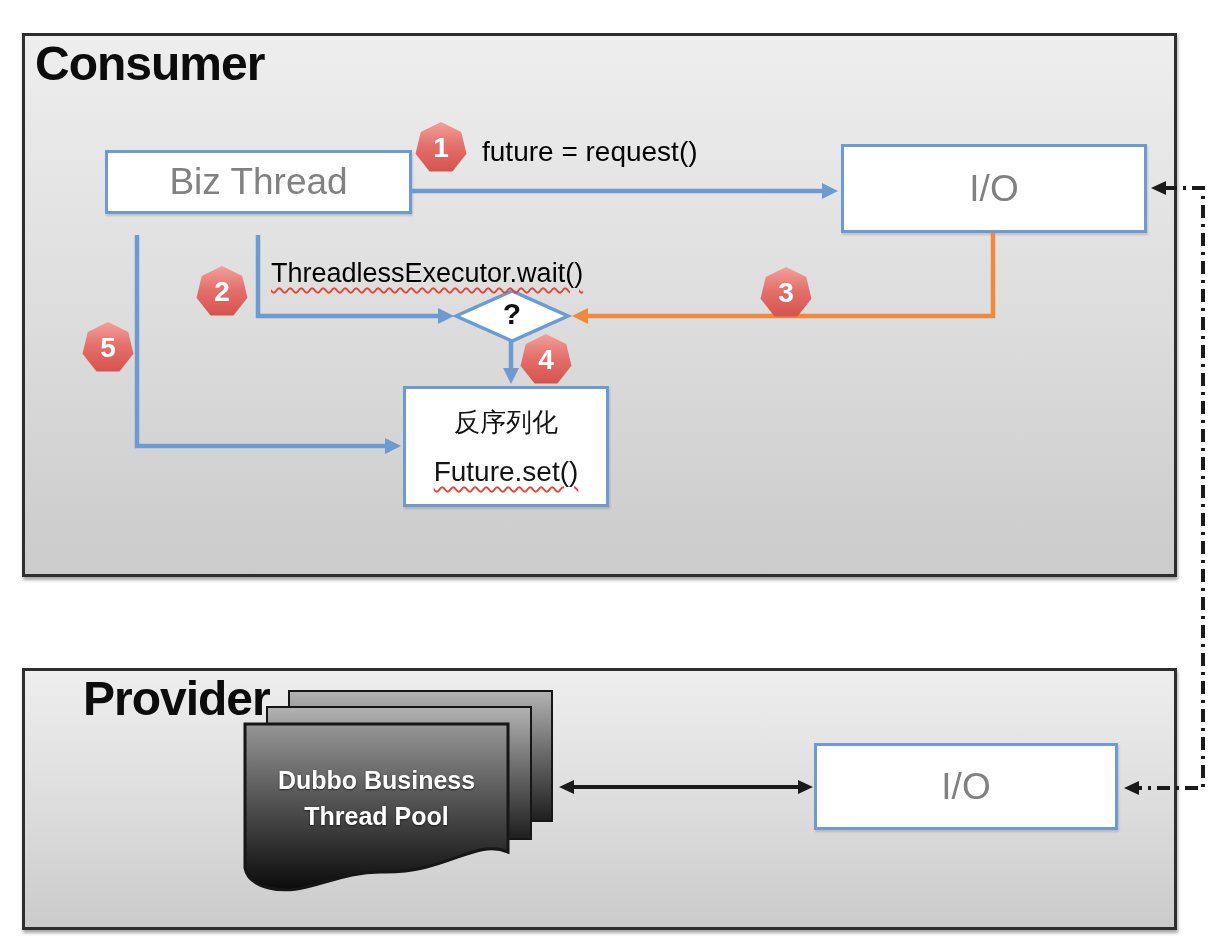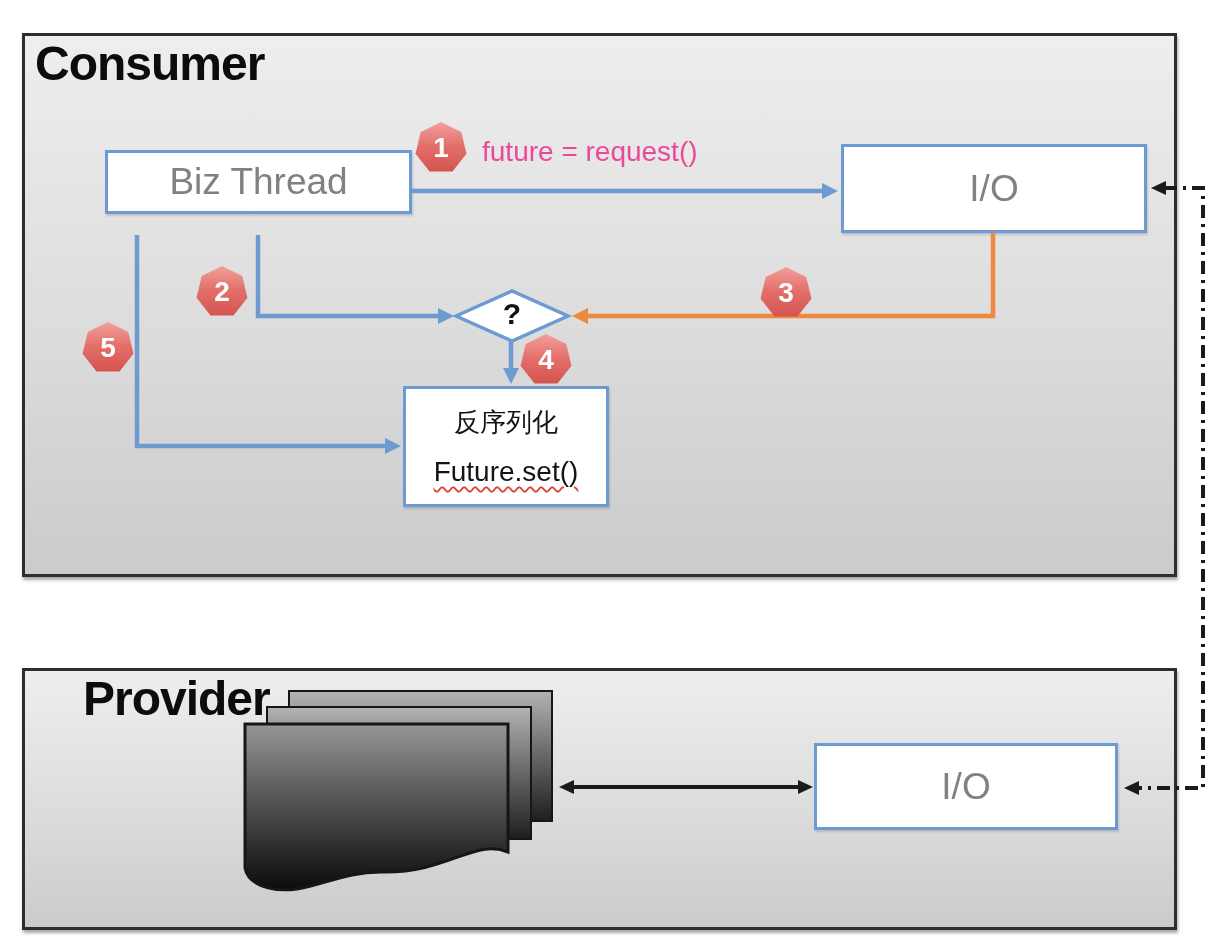--- a/index.html
+++ b/index.html
@@ -25,21 +25,21 @@
     box-shadow:1px 2px 2px rgba(0,0,0,0.15);
   }
   .node-label { color:#818181; font-size:37px; }
 
   .diamond-wrap { position:absolute; }
   .diamond-q {
     position:absolute; width:100%; text-align:center; top:4px;
     font-size:30px; font-weight:700; color:#111;
   }
 
-  .flow-label { position:absolute; color:#ec4899; white-space:nowrap; }
+  .flow-label { position:absolute; color:#000000; white-space:nowrap; }
   .squiggle {
     text-decoration:underline; text-decoration-style:wavy;
     text-decoration-color:#e04537; text-decoration-thickness:1.5px;
     text-underline-offset:5px;
   }
 
   .badge {
     position:absolute; width:52px; height:52px;
     clip-path:polygon(50% 0%, 89% 19%, 99% 61%, 72% 95%, 28% 95%, 1% 61%, 11% 19%);
     background:linear-gradient(180deg,#f2a09c 0%, #e4706b 45%, #d4504c 100%);
@@ -88,20 +88,24 @@
   <svg class="overlay" style="left:243px; top:722px;" width="267" height="172" viewBox="0 0 267 172">
     <defs>
       <linearGradient id="poolGrad" x1="0" y1="0" x2="0" y2="1">
         <stop offset="0" stop-color="#969696"></stop>
         <stop offset="0.45" stop-color="#555555"></stop>
         <stop offset="1" stop-color="#0b0b0b"></stop>
       </linearGradient>
     </defs>
     <path d="M2 2 H265 V130 C 232 116, 205 151, 140 150 C 92 149, 62 175, 26 166 C 14 163, 4 157, 2 146 Z" fill="url(#poolGrad)" stroke="#161616" stroke-width="3"></path>
   </svg>
+  <div class="pool-text" style="left:243px; top:762px; width:267px;">
+    <div>Dubbo Business</div>
+    <div>Thread Pool</div>
+  </div>
 
   <div class="node" style="left:814px; top:743px; width:304px; height:87px;">
     <span class="node-label">I/O</span>
   </div>
 
   <div class="node" style="left:403px; top:386px; width:206px; height:121px; flex-direction:column;">
     <div class="deserialize-text deserialize-line1">反序列化</div>
     <div class="deserialize-text deserialize-line2 squiggle">Future.set()</div>
   </div>
 
@@ -136,20 +140,21 @@
     <path d="M572 787 H800" stroke="#1a1a1a" stroke-width="4" fill="none" marker-start="url(#aks)" marker-end="url(#ak)"></path>
 
     <path d="M1164 188 H1203 V788 H1137" stroke="#1a1a1a" stroke-width="4" fill="none" stroke-dasharray="13 6 3 6" marker-start="url(#aks)" marker-end="url(#ak)"></path>
   </svg>
 
   <div class="diamond-wrap" style="left:456px; top:293px; width:112px;">
     <div class="diamond-q">?</div>
   </div>
 
   <div class="flow-label" style="left:482px; top:136px; font-size:28px;">future = request()</div>
+  <div class="flow-label squiggle" style="left:271px; top:258px; font-size:27px;">ThreadlessExecutor.wait()</div>
 
   <div class="badge" style="left:415px; top:122px;">1</div>
   <div class="badge" style="left:196px; top:266px;">2</div>
   <div class="badge" style="left:760px; top:267px;">3</div>
   <div class="badge" style="left:520px; top:334px;">4</div>
   <div class="badge" style="left:82px;  top:322px;">5</div>
 
 </div>
 
 </body></html>

